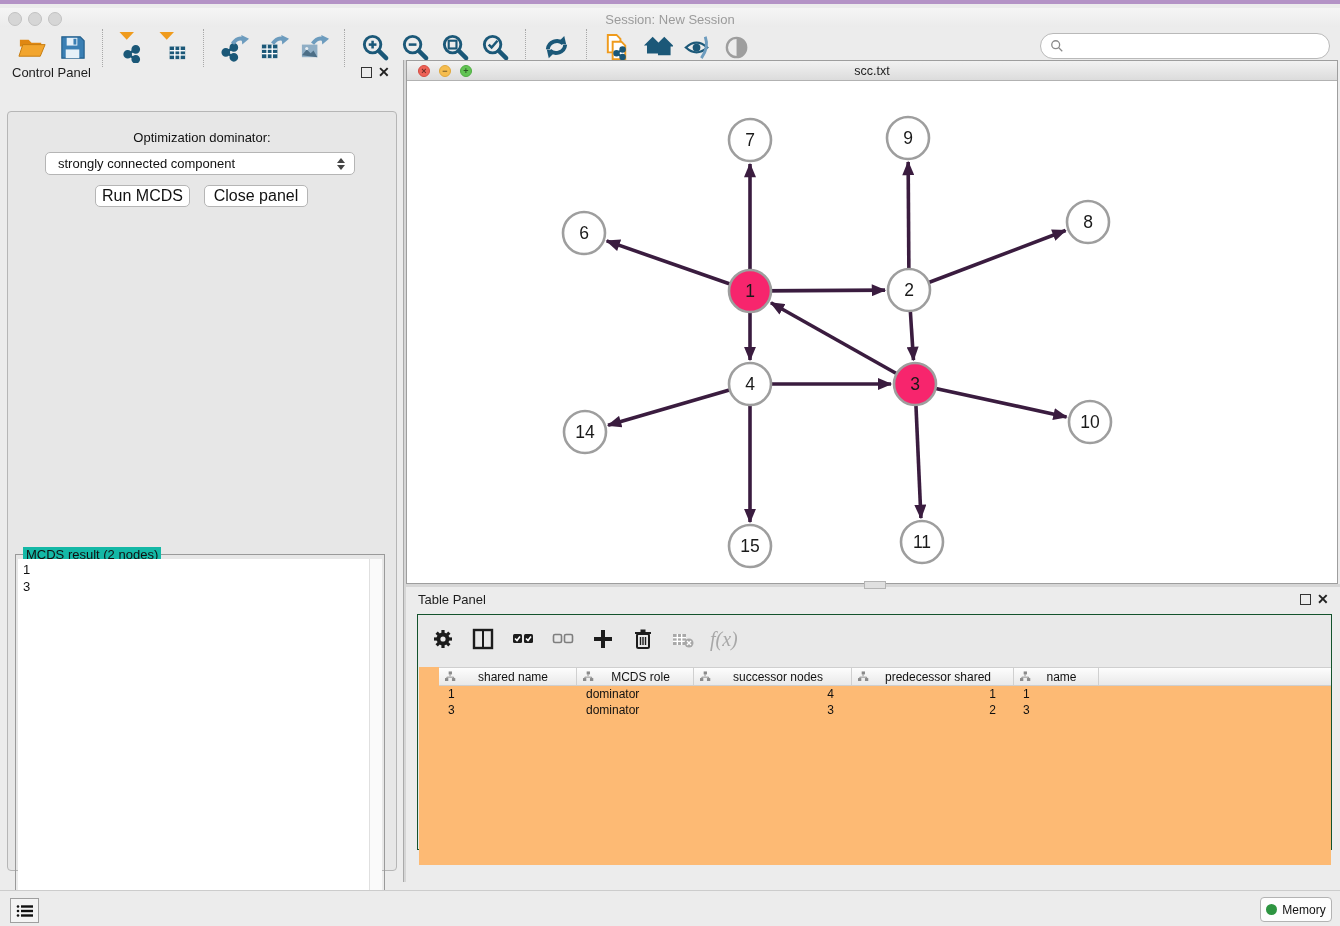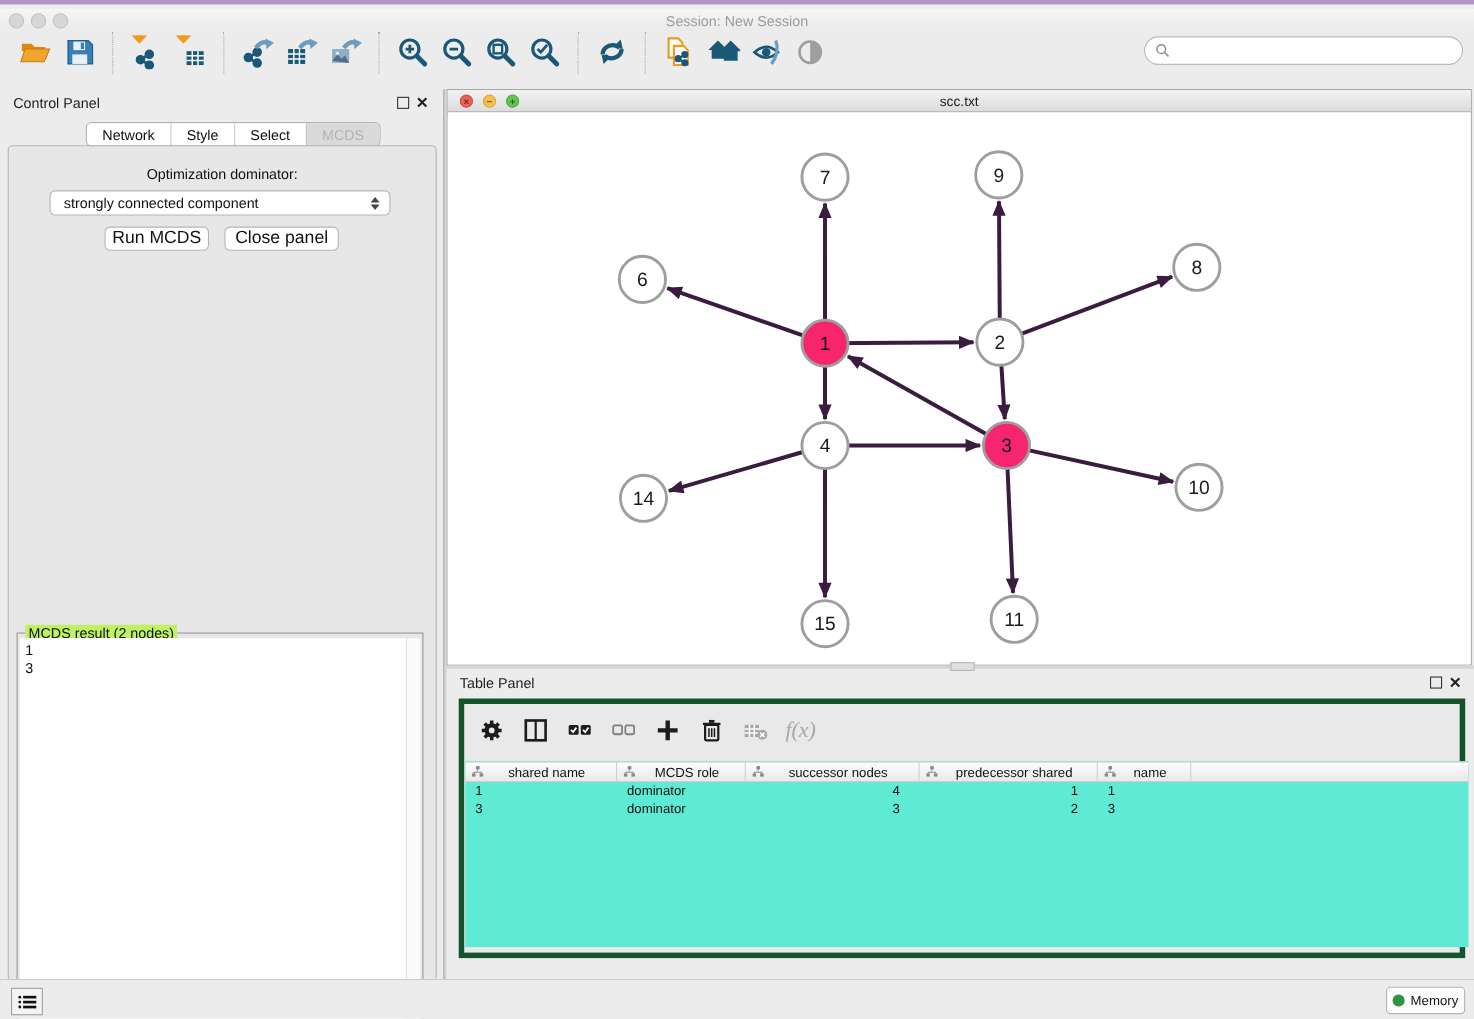--- a/index.html
+++ b/index.html
@@ -16,21 +16,21 @@
   .toolbar { position:absolute; left:0; top:27px; width:100%; height:41px; background:#ececec; display:flex; align-items:center; padding-left:6px; }
   .tb-group { display:flex; align-items:center; padding:0 6px; }
   .tb-sep { width:1px; height:38px; border-left:1px dotted #a8a8a8; margin:0 4px; }
   .tb-btn { width:40px; height:36px; display:flex; align-items:center; justify-content:center; cursor:default; }
   .tb-btn svg { width:31px; height:31px; }
   .search-wrap { position:absolute; right:10px; top:6px; width:290px; height:26px; background:#ffffff; border:1px solid #b9b9b9; border-radius:13px; display:flex; align-items:center; padding-left:9px; }
   .search-wrap svg { width:14px; height:14px; }
   .search-input { border:none; outline:none; flex:1; font-size:13px; background:transparent; padding:0 8px 0 5px; font-family:"Liberation Sans",sans-serif; }
 
   
-  .main { position:absolute; left:0; top:81px; width:1340px; height:822px; }
+  .main { position:absolute; left:0; top:60px; width:1340px; height:822px; }
   .v-splitter { position:absolute; left:403px; top:0; width:3px; height:822px; background:#d6d6d6; border-left:1px solid #aaa; }
   .v-handle { position:absolute; left:400px; top:402px; width:9px; height:22px; background:#e0e0e0; border:1px solid #b5b5b5; }
 
   
   .control-panel { position:absolute; left:0; top:0; width:403px; height:822px; }
   .cp-header { position:absolute; left:0; top:0; width:100%; height:26px; }
   .panel-title { position:absolute; left:12px; top:5px; font-size:13px; color:#1d1d1d; }
   .float-ico { position:absolute; width:11px; height:11px; border:1.5px solid #333; top:7px; }
   .close-ico { position:absolute; top:4px; font-size:14px; font-weight:bold; color:#222; }
   .seg-tabs { position:absolute; display:flex; border:1px solid #b1b1b1; border-radius:5px; overflow:hidden; background:#fff; height:22px; }
@@ -42,41 +42,41 @@
   .opt-label { position:absolute; left:0; top:18px; width:100%; text-align:center; font-size:13px; color:#111; }
   .dropdown { position:absolute; left:37px; top:40px; width:310px; height:23px; background:#fff; border:1px solid #b5b5b5; border-radius:5px; display:flex; align-items:center; font-size:13px; color:#111; padding-left:12px; }
   .dd-stepper { position:absolute; right:7px; top:2px; width:12px; height:18px; display:flex; flex-direction:column; align-items:center; justify-content:center; gap:2px; }
   .dd-stepper span { width:0; height:0; border-left:4px solid transparent; border-right:4px solid transparent; }
   .dd-up { border-bottom:5px solid #444; }
   .dd-down { border-top:5px solid #444; }
   .cp-btn { position:absolute; top:73px; height:22px; background:#fff; border:1px solid #b5b5b5; border-radius:5px; font-size:16px; color:#111; display:flex; align-items:center; justify-content:center; }
   .run-btn { left:87px; width:95px; }
   .closep-btn { left:196px; width:104px; }
   .result-box { position:absolute; left:7px; top:442px; width:370px; height:373px; border:1px solid #9a9a9a; }
-  .result-legend { position:absolute; left:7px; top:-8px; background:#bef264; font-size:13px; color:#111; padding:0 3px; }
+  .result-legend { position:absolute; left:7px; top:-8px; background:#14b8a6; font-size:13px; color:#111; padding:0 3px; }
   .result-area { position:absolute; left:2px; top:4px; width:353px; height:366px; background:#fff; font-size:13px; color:#111; padding:2px 0 0 5px; line-height:17px; }
   .result-scroll { position:absolute; right:2px; top:4px; width:13px; height:366px; background:#fafafa; border-left:1px solid #e0e0e0; }
 
   
   .network-window { position:absolute; left:406px; top:0; width:932px; height:524px; border:1px solid #9e9e9e; background:#fff; }
   .nw-titlebar { position:absolute; left:0; top:0; width:100%; height:20px; background:linear-gradient(#f2f2f2,#dcdcdc); border-bottom:1px solid #b2b2b2; }
   .nw-title { position:absolute; width:100%; text-align:center; top:3px; font-size:12.5px; color:#222; }
   .nw-light { position:absolute; top:4px; width:12px; height:12px; border-radius:50%; font-size:9px; line-height:11px; text-align:center; color:rgba(0,0,0,.55); font-weight:bold; }
   .nw-canvas { position:absolute; left:0; top:21px; width:930px; height:501px; background:#fff; }
   .h-splitter { position:absolute; left:406px; top:524px; width:934px; height:3px; background:#d6d6d6; }
   .h-handle { position:absolute; left:458px; top:-3px; width:22px; height:8px; background:#e0e0e0; border:1px solid #b5b5b5; }
 
   
   .table-panel { position:absolute; left:406px; top:527px; width:934px; height:295px; }
-  .tp-box { position:absolute; left:11px; top:27px; width:915px; height:236px; border:5px solid #14532d; background:#e9e9e9;text-decoration:underline; }
+  .tp-box { position:absolute; left:11px; top:27px; width:915px; height:236px; border:1px solid #14532d; background:#e9e9e9;text-decoration:underline; }
   .tp-toolbar { position:absolute; left:0; top:0; width:100%; height:48px; display:flex; align-items:center; padding-left:12px; gap:14px; }
   .tp-btn { width:26px; height:26px; display:flex; align-items:center; justify-content:center; }
   .tp-btn svg { width:22px; height:22px; }
   .fx-label { font-family:"Liberation Serif", serif; font-style:italic; font-size:20px; color:#a8a8a8; }
-  .tp-table { position:absolute; left:1px; top:52px; width:912px; height:169px; background:#5eead4; overflow:hidden; }
+  .tp-table { position:absolute; left:1px; top:52px; width:912px; height:198px; background:#fdba74; overflow:hidden;padding-left:20px; }
   .tbl-header { display:flex; height:19px; background:linear-gradient(#fdfdfd,#e9e9e9); border-top:1px solid #cfcfcf; border-bottom:1px solid #cfcfcf; }
   .th-cell { display:flex; align-items:center; border-right:1px solid #d0d0d0; font-size:12px; color:#111; position:relative; }
   .th-cell svg { width:11px; height:11px; margin-left:6px; flex:none; }
   .th-label { flex:1; text-align:center; padding-right:6px; }
   .tbl-row { display:flex; height:16px; font-size:12px; color:#111; }
   .td-cell { padding:1px 0 0 9px; overflow:hidden; white-space:nowrap; }
   .td-cell.right { text-align:right; padding-right:18px; padding-left:0; }
   .tp-tabs { left:274px; top:268px; position:absolute; }
 
   
@@ -270,26 +270,20 @@
 </div>
 
 <div class="main">
 
   <div class="control-panel">
     <div class="cp-header">
       <span class="panel-title">Control Panel</span>
       <span class="float-ico" style="left:361px"></span>
       <span class="close-ico" style="left:378px">✕</span>
     </div>
-    <div class="seg-tabs cp-tabs" id="cp-tabs">
-        <div class="seg-tab">Network</div>
-        <div class="seg-tab">Style</div>
-        <div class="seg-tab">Select</div>
-        <div class="seg-tab active">MCDS</div>
-      </div>
     <div class="cp-body">
       <div class="opt-label">Optimization dominator:</div>
       <div class="dropdown">
         <span>strongly connected component</span>
         <span class="dd-stepper">
             <span class="dd-up"></span>
             <span class="dd-down"></span>
           </span>
       </div>
       <div class="cp-btn run-btn">Run MCDS</div>

